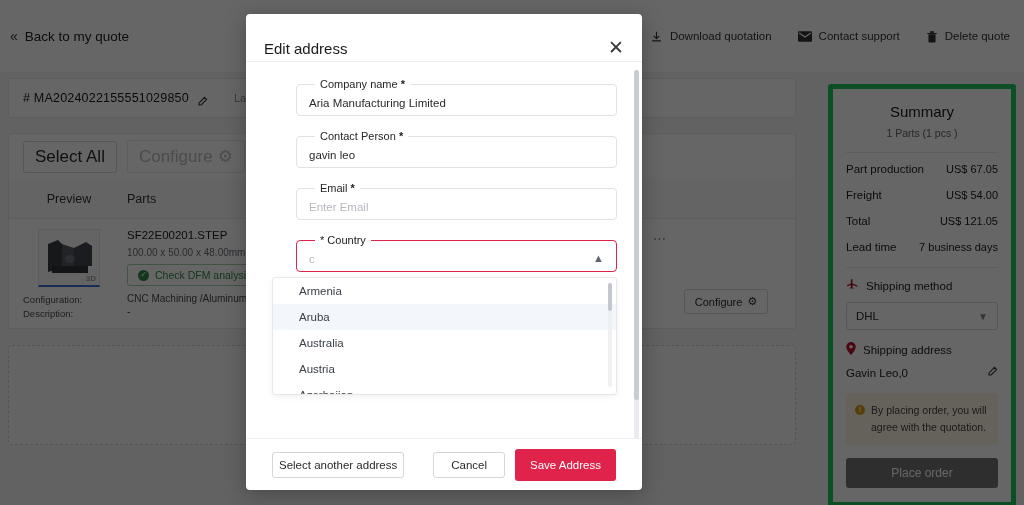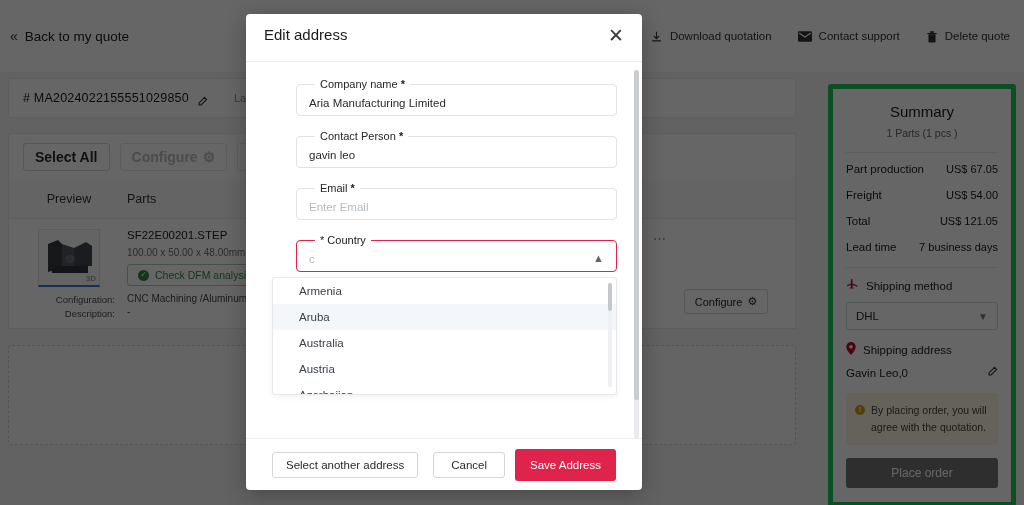--- a/index.html
+++ b/index.html
@@ -42,41 +42,41 @@
   .pencil { margin-left: 8px; width: 11px; height: 11px; }
   .last-up { margin-left: 26px; font-size: 11px; color: #8a8f96; }
 
   .toolbar {
     position: absolute; left: 8px; top: 133px; width: 788px; height: 46px;
     background: #ffffff; border: 1px solid #e6e8eb; border-bottom: none;
     border-radius: 3px 3px 0 0; display: flex; align-items: center;
     padding: 0 14px; gap: 10px;
   }
   .btn-sm {
-    font-size: 14px; padding: 5px 11px; border-radius: 3px;
+    font-size: 17px; padding: 5px 11px; border-radius: 3px;
     border: 1px solid #d3d6da; background: #fff; color: #2b2b2b;
-    display: flex; align-items: center; gap: 5px; cursor: pointer; font-weight: bold;
+    display: flex; align-items: center; gap: 5px; cursor: pointer;
   }
   .btn-sm.muted { color: #b9bdc2; border-color: #e4e6e9; }
 
   .table-head {
     position: absolute; left: 8px; top: 179px; width: 788px; height: 40px;
     background: #fafbfc; border: 1px solid #e6e8eb; border-top: none;
     display: flex; align-items: center; padding: 0 14px;
     font-size: 12.5px; color: #333;
   }
   .th-preview { width: 92px; text-align: center; }
   .th-parts { margin-left: 12px; }
 
   .part-row {
     position: absolute; left: 8px; top: 219px; width: 788px; height: 110px;
     background: #ffffff; border: 1px solid #e6e8eb; border-top: none;
     display: flex; padding: 10px 14px;
   }
-  .thumb-wrap { width: 92px; text-align: right; }
+  .thumb-wrap { width: 92px; }
   .thumb {
     width: 62px; height: 58px; margin: 0 auto;
     border: 1px solid #e3e5e8; border-bottom: 2px solid #3a76d8;
     background: #fbfbfc; position: relative; overflow: hidden;
   }
   .thumb svg { position: absolute; left: 5px; top: 8px; }
   .tag3d {
     position: absolute; right: 3px; bottom: 2px;
     font-size: 8px; font-weight: bold; color: #9aa0a6;
   }
@@ -160,22 +160,22 @@
   }
 
   
   .modal {
     position: absolute; left: 246px; top: 14px; width: 396px; height: 476px;
     background: #ffffff; border-radius: 4px; z-index: 60;
     display: flex; flex-direction: column; overflow: hidden;
     box-shadow: 0 4px 22px rgba(0,0,0,.28);
   }
   .modal-head {
-    height: 48px; flex: none; display: flex; align-items: flex-start;
-    padding: 12px 18px; border-bottom: 1px solid #eceef0;
+    height: 48px; flex: none; display: flex; align-items: flex-end;
+    padding: 4px 18px; border-bottom: 1px solid #eceef0;
   }
   .modal-title { font-size: 15px; color: #1a1a1a; }
   .modal-close {
     margin-left: auto; font-size: 19px; color: #3a3a3a; line-height: 1;
     cursor: pointer; font-weight: 300;
   }
   .modal-body {
     flex: 1; padding: 16px 25px 0 26px; position: relative;
     overflow: hidden;
   }
@@ -217,21 +217,21 @@
     position: absolute; right: 4px; top: 5px; width: 4px; height: 104px;
     background: #eef0f2; border-radius: 2px;
   }
   .dd-sb i { display: block; width: 4px; height: 28px; background: #c3c8ce; border-radius: 2px; }
 
   .modal-foot {
     flex: none; height: 52px; border-top: 1px solid #eceef0;
     display: flex; align-items: center; padding: 0 26px; gap: 10px;
   }
   .btn-outline {
-    font-size: 11.5px; padding: 6px 13px; border: 1px solid #d3d6da;
+    font-size: 11.5px; padding: 6px 6px; border: 1px solid #d3d6da;
     border-radius: 3px; background: #fff; color: #2b2b2b; cursor: pointer;
     font-family: inherit;
   }
   .btn-cancel {
     margin-left: auto; font-size: 11.5px; padding: 6px 17px;
     border: 1px solid #d3d6da; border-radius: 3px; background: #fff;
     color: #2b2b2b; cursor: pointer; font-family: inherit;
   }
   .btn-primary {
     font-size: 11.5px; padding: 10px 15px; border: none; border-radius: 3px;

